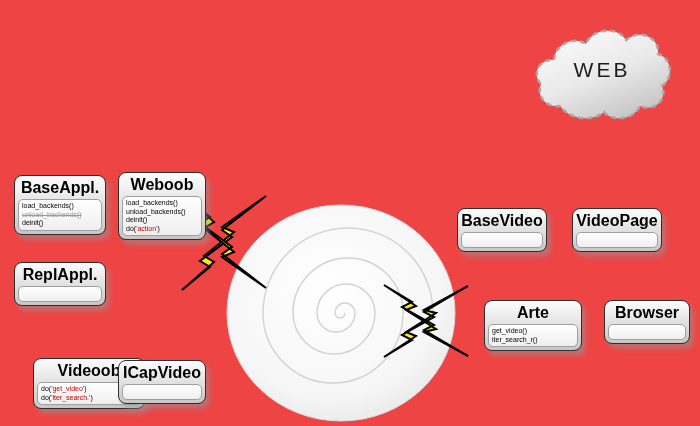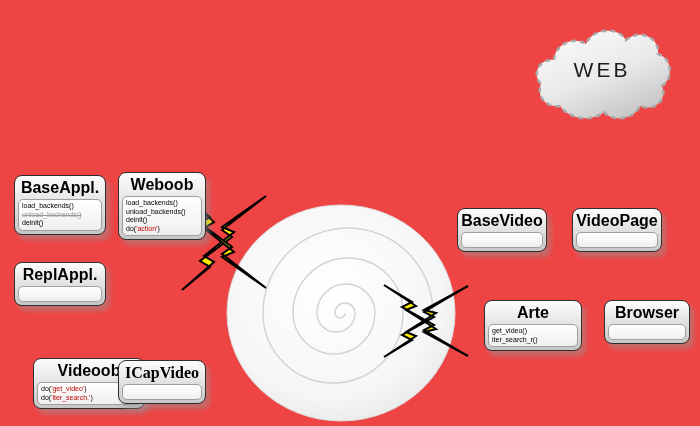--- a/index.html
+++ b/index.html
@@ -119,21 +119,21 @@
     <div class="uml-body">
       <div>
         <span>do(</span><span class="seg-string">'get_video'</span><span>)</span>
       </div>
       <div>
         <span>do(</span><span class="seg-string">'iter_search.'</span><span>)</span>
       </div>
     </div>
   </div>
 
-  <div class="uml-box empty" style="left:118px;top:360px;width:88px;font-family:Liberation Serif, serif;">
+  <div class="uml-box empty" style="left:118px;top:360px;width:88px;">
     <div class="uml-header">ICapVideo</div>
     <div class="uml-body"></div>
   </div>
 
   <div class="uml-box empty" style="left:457px;top:208px;width:90px;">
     <div class="uml-header">BaseVideo</div>
     <div class="uml-body"></div>
   </div>
 
   <div class="uml-box empty" style="left:572px;top:208px;width:90px;">

